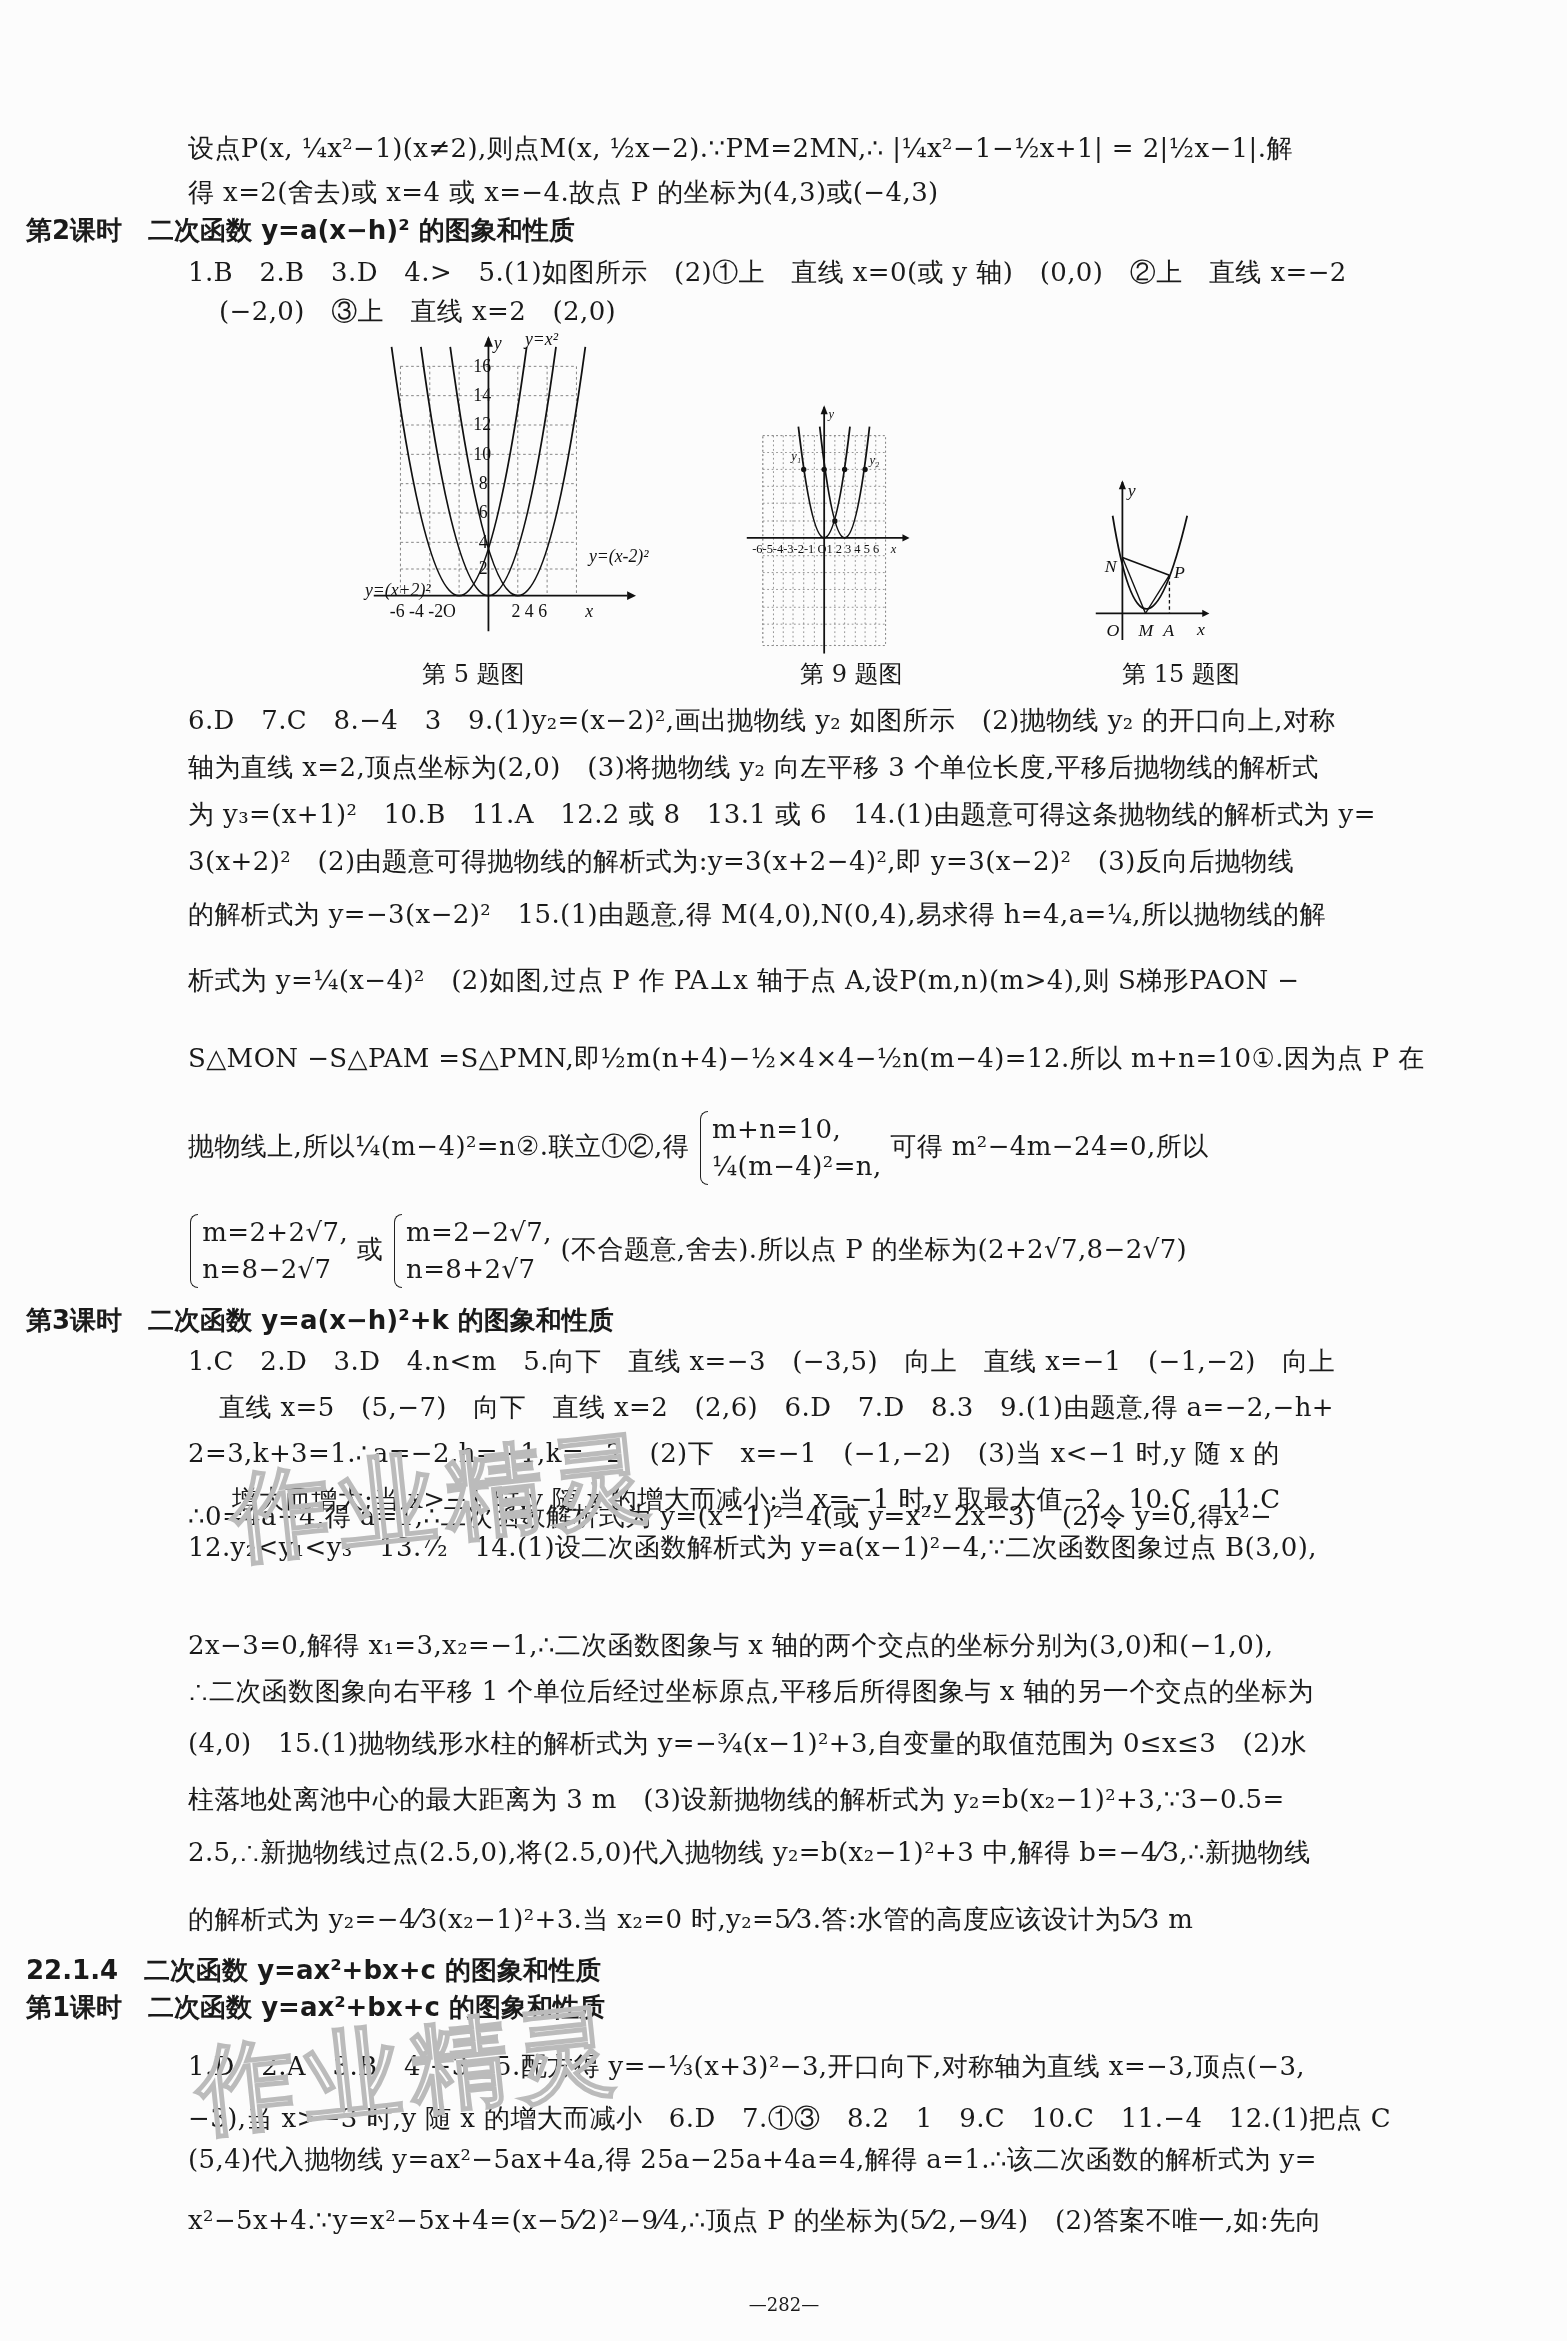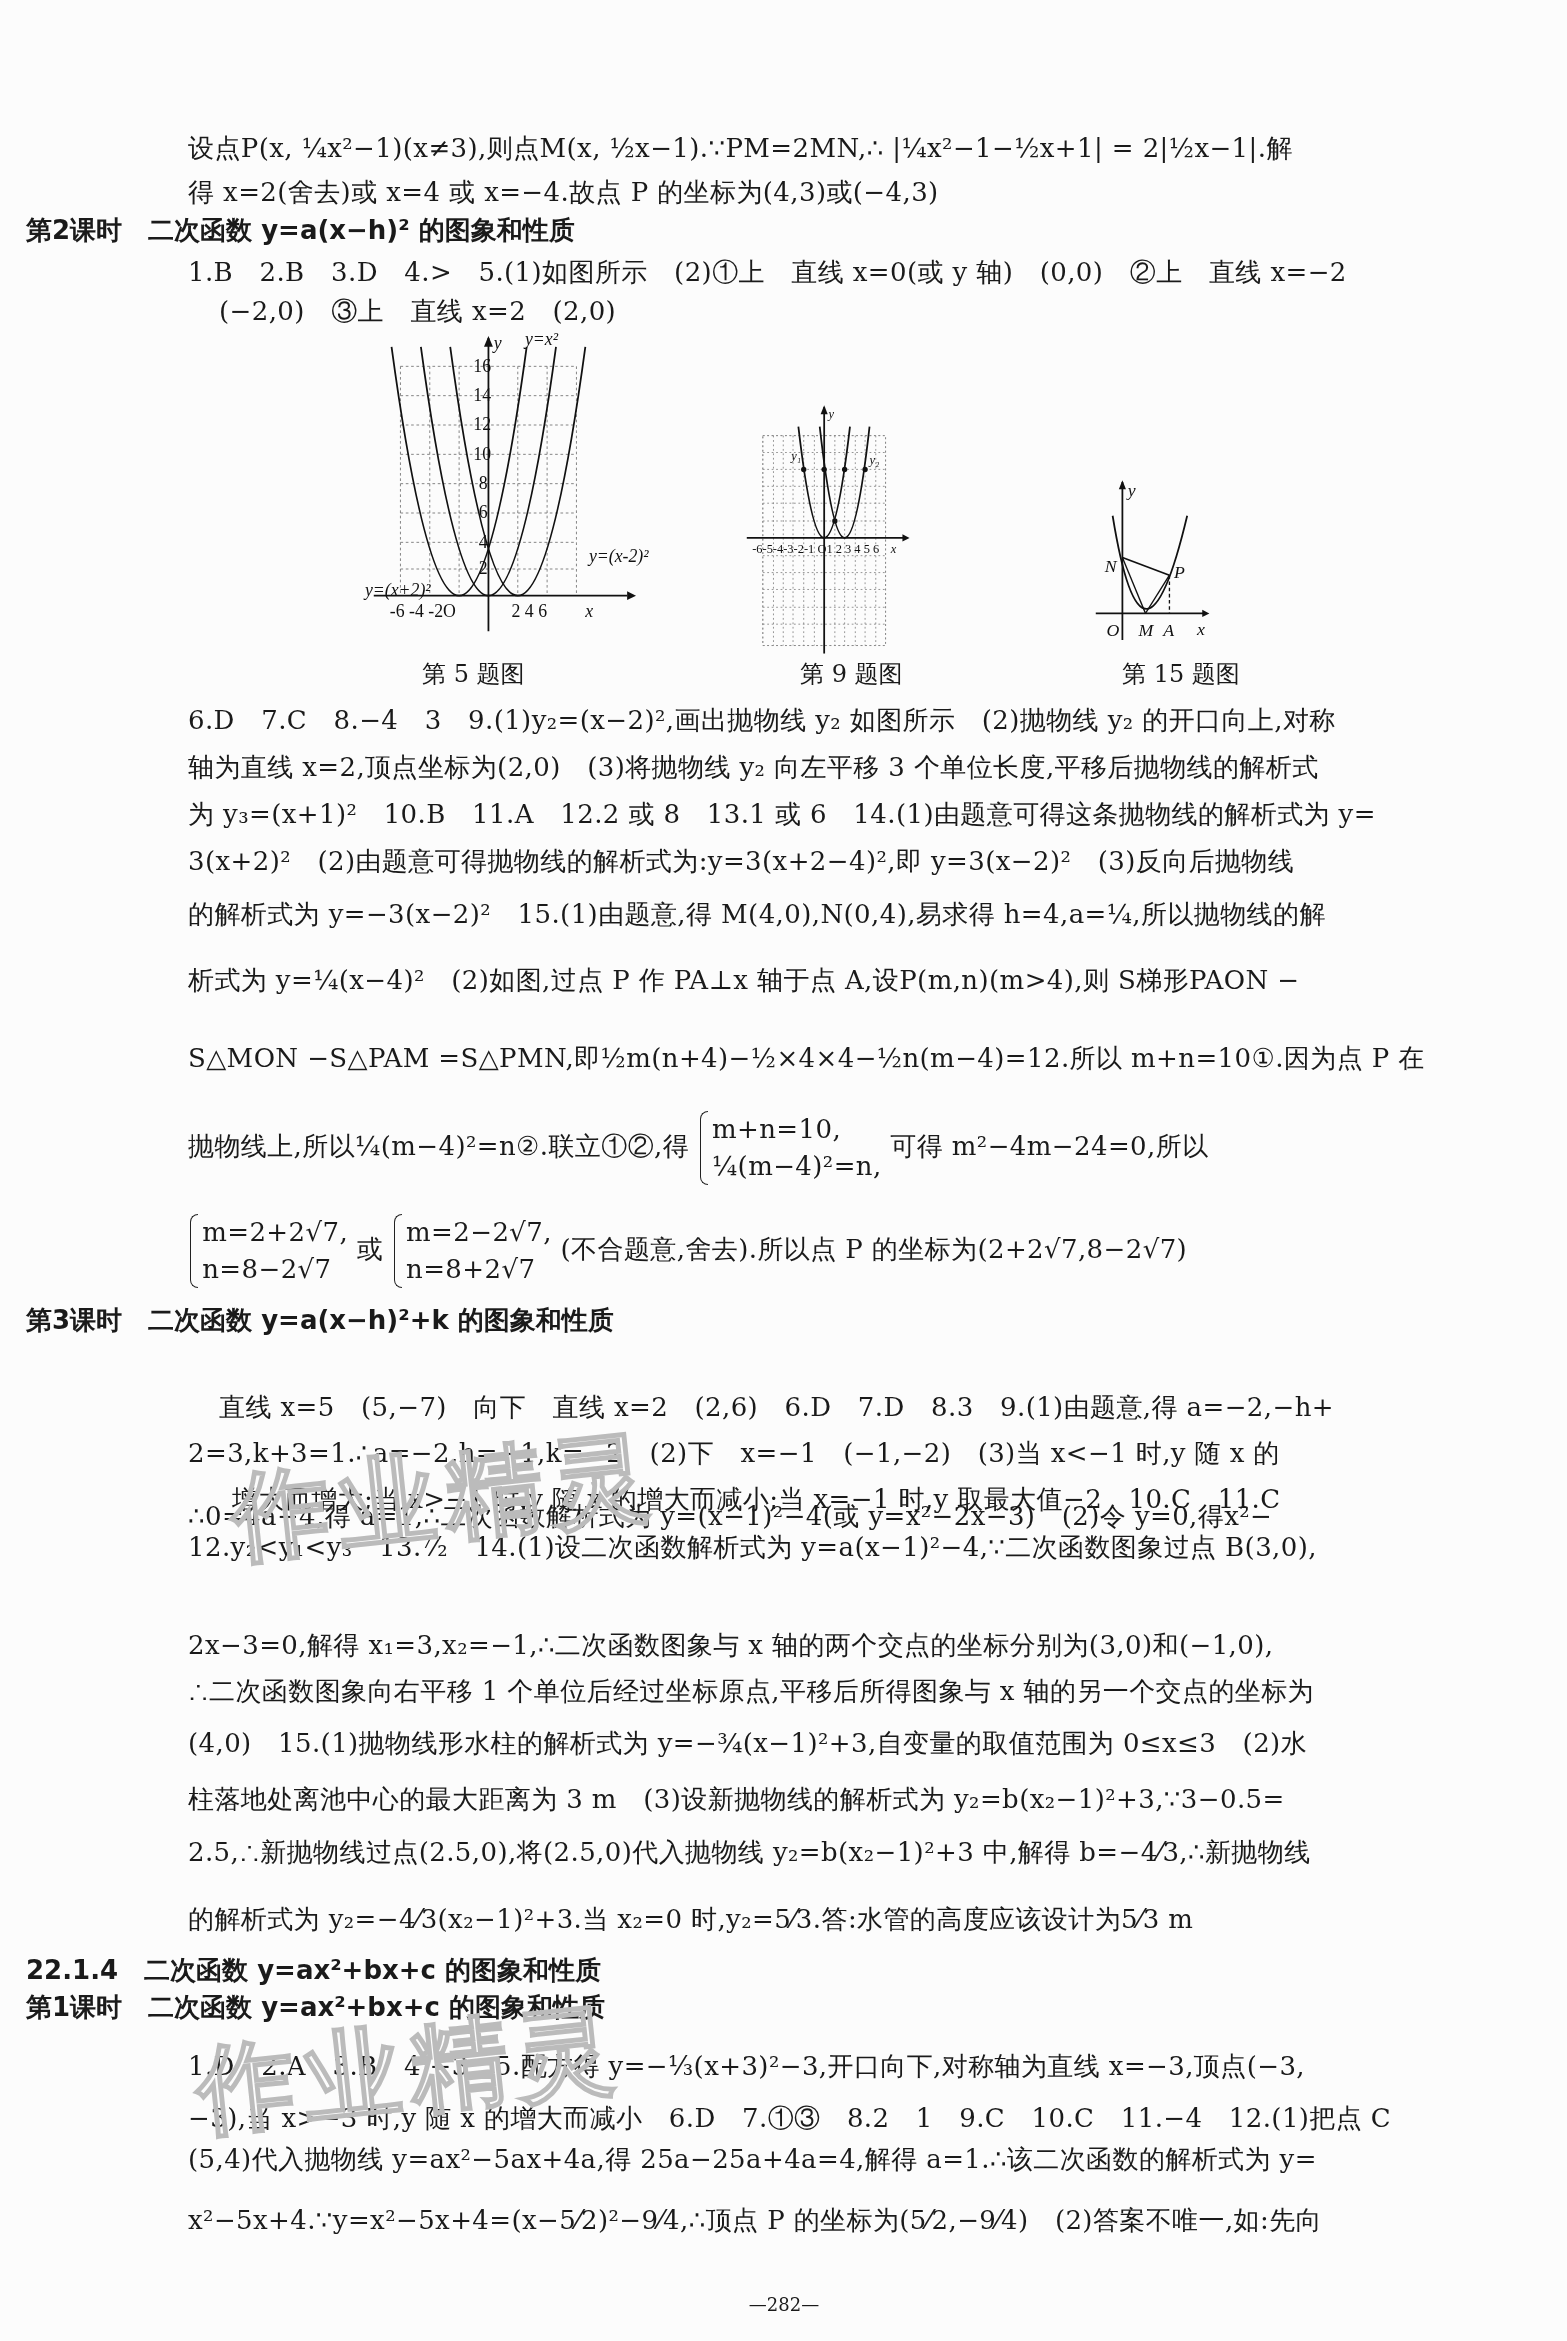--- a/index.html
+++ b/index.html
@@ -15,21 +15,21 @@
   .brace { display: inline-block; vertical-align: middle; position: relative; padding-left: 14.2px; }
   .brace:before { content: ""; position: absolute; left: 1.8px; top: 0; bottom: 0; width: 7.1px; border: 1.8px solid #222; border-right: none; border-radius: 9px 0 0 9px; }
   .brace span { display: block; line-height: 37px; }
   .wm { position: absolute; font-size: 98px; color: transparent; -webkit-text-stroke: 1.8px #bbb; font-family: "DejaVu Sans", sans-serif; font-weight: bold; letter-spacing: 9px; transform: rotate(-6deg); }
 </style>
 </head>
 <body>
 
 <div class="page">
 
-  <div class="line" style="top:108px;height:80px;line-height:80px;">设点P(x, ¼x²−1)(x≠3),则点M(x, ½x−1).∵PM=2MN,∴ |¼x²−1−½x+1| = 2|½x−1|.解</div>
+  <div class="line" style="top:108px;height:80px;line-height:80px;">设点P(x, ¼x²−1)(x≠2),则点M(x, ½x−2).∵PM=2MN,∴ |¼x²−1−½x+1| = 2|½x−1|.解</div>
   <div class="line" style="top:174px;">得 x=2(舍去)或 x=4 或 x=−4.故点 P 的坐标为(4,3)或(−4,3)</div>
 
   <div class="hdr" style="top:213px;">第2课时　二次函数 y=a(x−h)² 的图象和性质</div>
   <div class="line" style="top:254px;">1.B　2.B　3.D　4.&gt;　5.(1)如图所示　(2)①上　直线 x=0(或 y 轴)　(0,0)　②上　直线 x=−2</div>
   <div class="line indent" style="top:293px;">(−2,0)　③上　直线 x=2　(2,0)</div>
 
   <svg class="fig" style="left:356px;top:329px;" width="320" height="320" viewBox="0 0 360 360">
     <g stroke="#777" stroke-dasharray="3,3" stroke-width="1" fill="none">
       <line x1="50" y1="42" x2="50" y2="300"></line>
         <line x1="83" y1="42" x2="83" y2="300"></line>
@@ -171,20 +171,21 @@
     </span>
     <span>或</span>
     <span class="brace">
       <span>m=2−2√7,</span>
       <span>n=8+2√7</span>
     </span>
     <span>(不合题意,舍去).所以点 P 的坐标为(2+2√7,8−2√7)</span>
   </div>
 
   <div class="hdr" style="top:1303px;">第3课时　二次函数 y=a(x−h)²+k 的图象和性质</div>
+  <div class="line" style="top:1343px;">1.C　2.D　3.D　4.n&lt;m　5.向下　直线 x=−3　(−3,5)　向上　直线 x=−1　(−1,−2)　向上</div>
   <div class="line indent" style="top:1389px;">直线 x=5　(5,−7)　向下　直线 x=2　(2,6)　6.D　7.D　8.3　9.(1)由题意,得 a=−2,−h+</div>
   <div class="line" style="top:1435px;">2=3,k+3=1.∴a=−2,h=−1,k=−2　(2)下　x=−1　(−1,−2)　(3)当 x&lt;−1 时,y 随 x 的</div>
   <div class="line" style="top:1481px;margin-left:44px;">增大而增大;当 x&gt;−1 时,y 随 x 的增大而减小;当 x=−1 时,y 取最大值−2　10.C　11.C</div>
   <div class="line" style="top:1529px;">12.y₂&lt;y₁&lt;y₃　13.⁷⁄₂　14.(1)设二次函数解析式为 y=a(x−1)²−4,∵二次函数图象过点 B(3,0),</div>
   <div class="line" style="top:1498px;">∴0=4a−4,得 a=1,∴二次函数解析式为 y=(x−1)²−4(或 y=x²−2x−3)　(2)令 y=0,得x²−</div>
   <div class="line" style="top:1627px;">2x−3=0,解得 x₁=3,x₂=−1,∴二次函数图象与 x 轴的两个交点的坐标分别为(3,0)和(−1,0),</div>
   <div class="line" style="top:1673px;">∴二次函数图象向右平移 1 个单位后经过坐标原点,平移后所得图象与 x 轴的另一个交点的坐标为</div>
   <div class="line" style="top:1725px;">(4,0)　15.(1)抛物线形水柱的解析式为 y=−¾(x−1)²+3,自变量的取值范围为 0≤x≤3　(2)水</div>
   <div class="line" style="top:1781px;">柱落地处离池中心的最大距离为 3 m　(3)设新抛物线的解析式为 y₂=b(x₂−1)²+3,∵3−0.5=</div>
   <div class="line" style="top:1834px;">2.5,∴新抛物线过点(2.5,0),将(2.5,0)代入抛物线 y₂=b(x₂−1)²+3 中,解得 b=−4⁄3,∴新抛物线</div>

